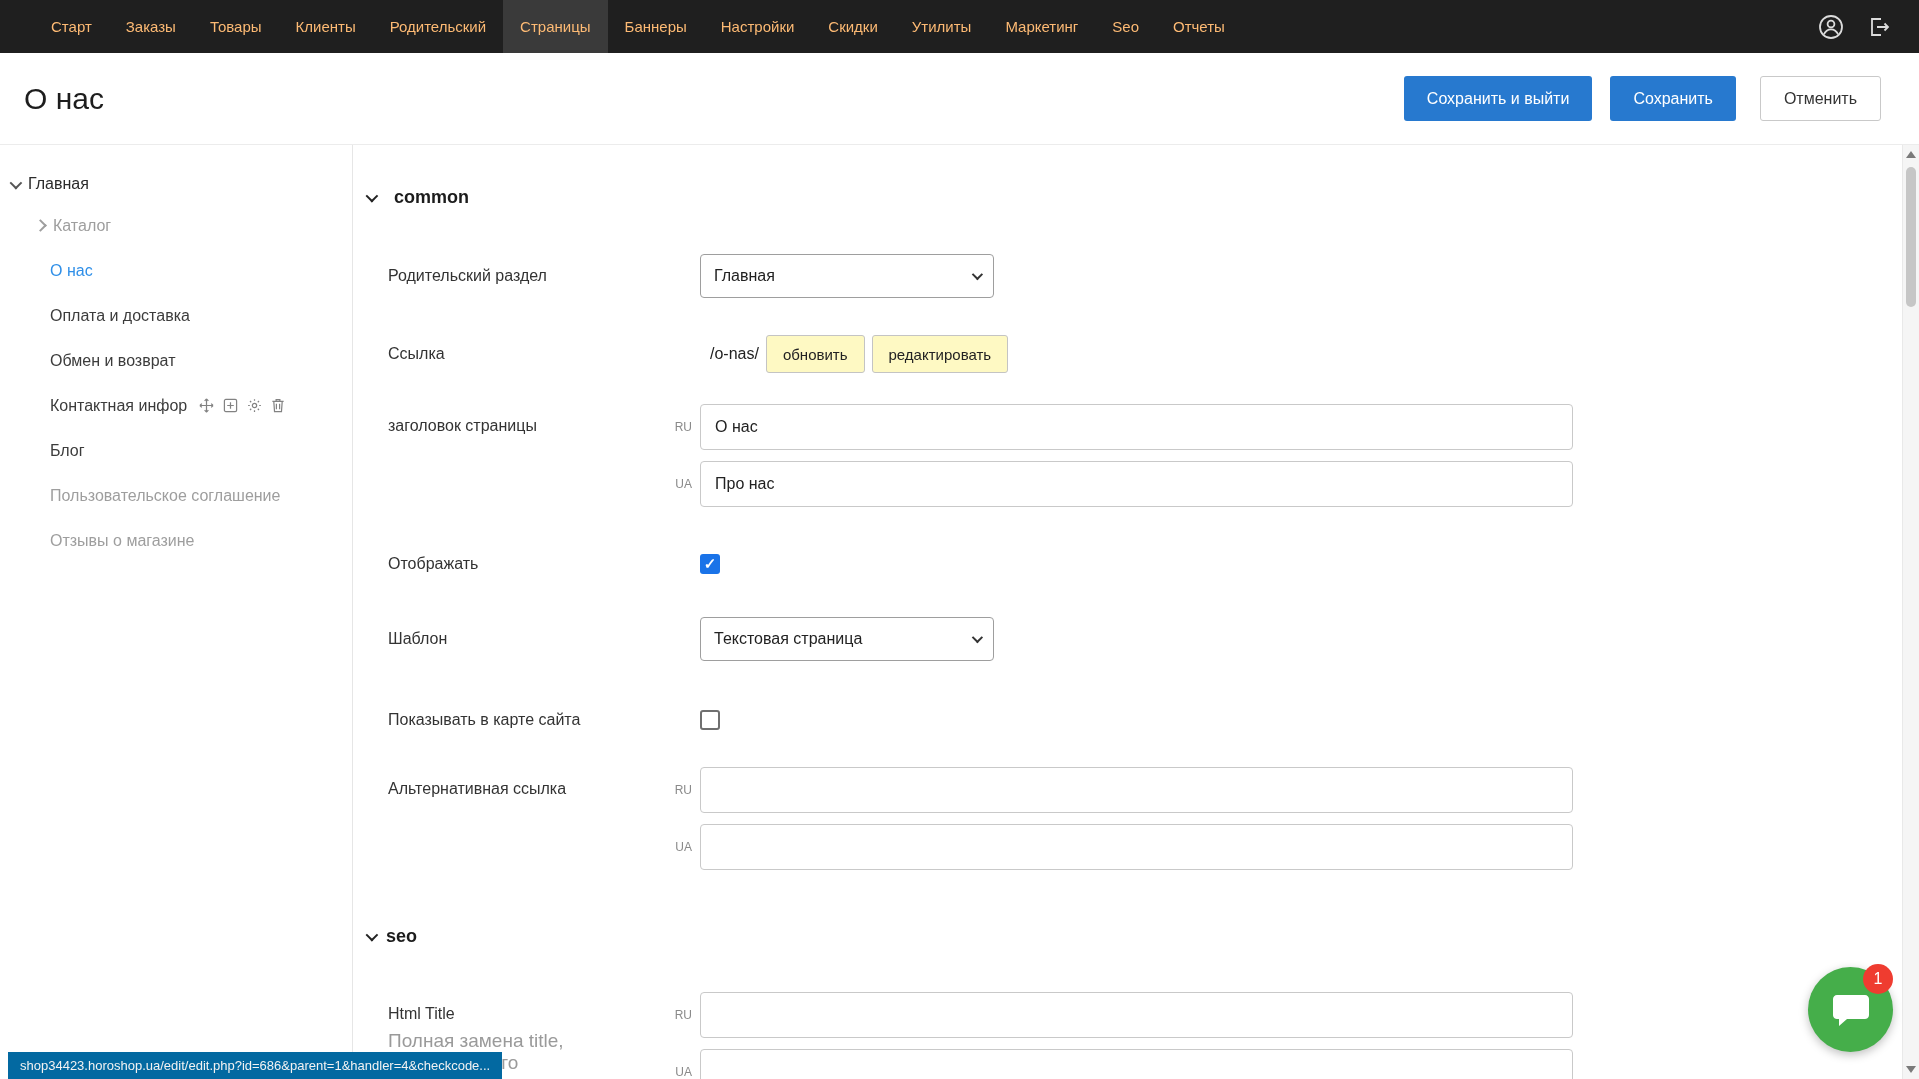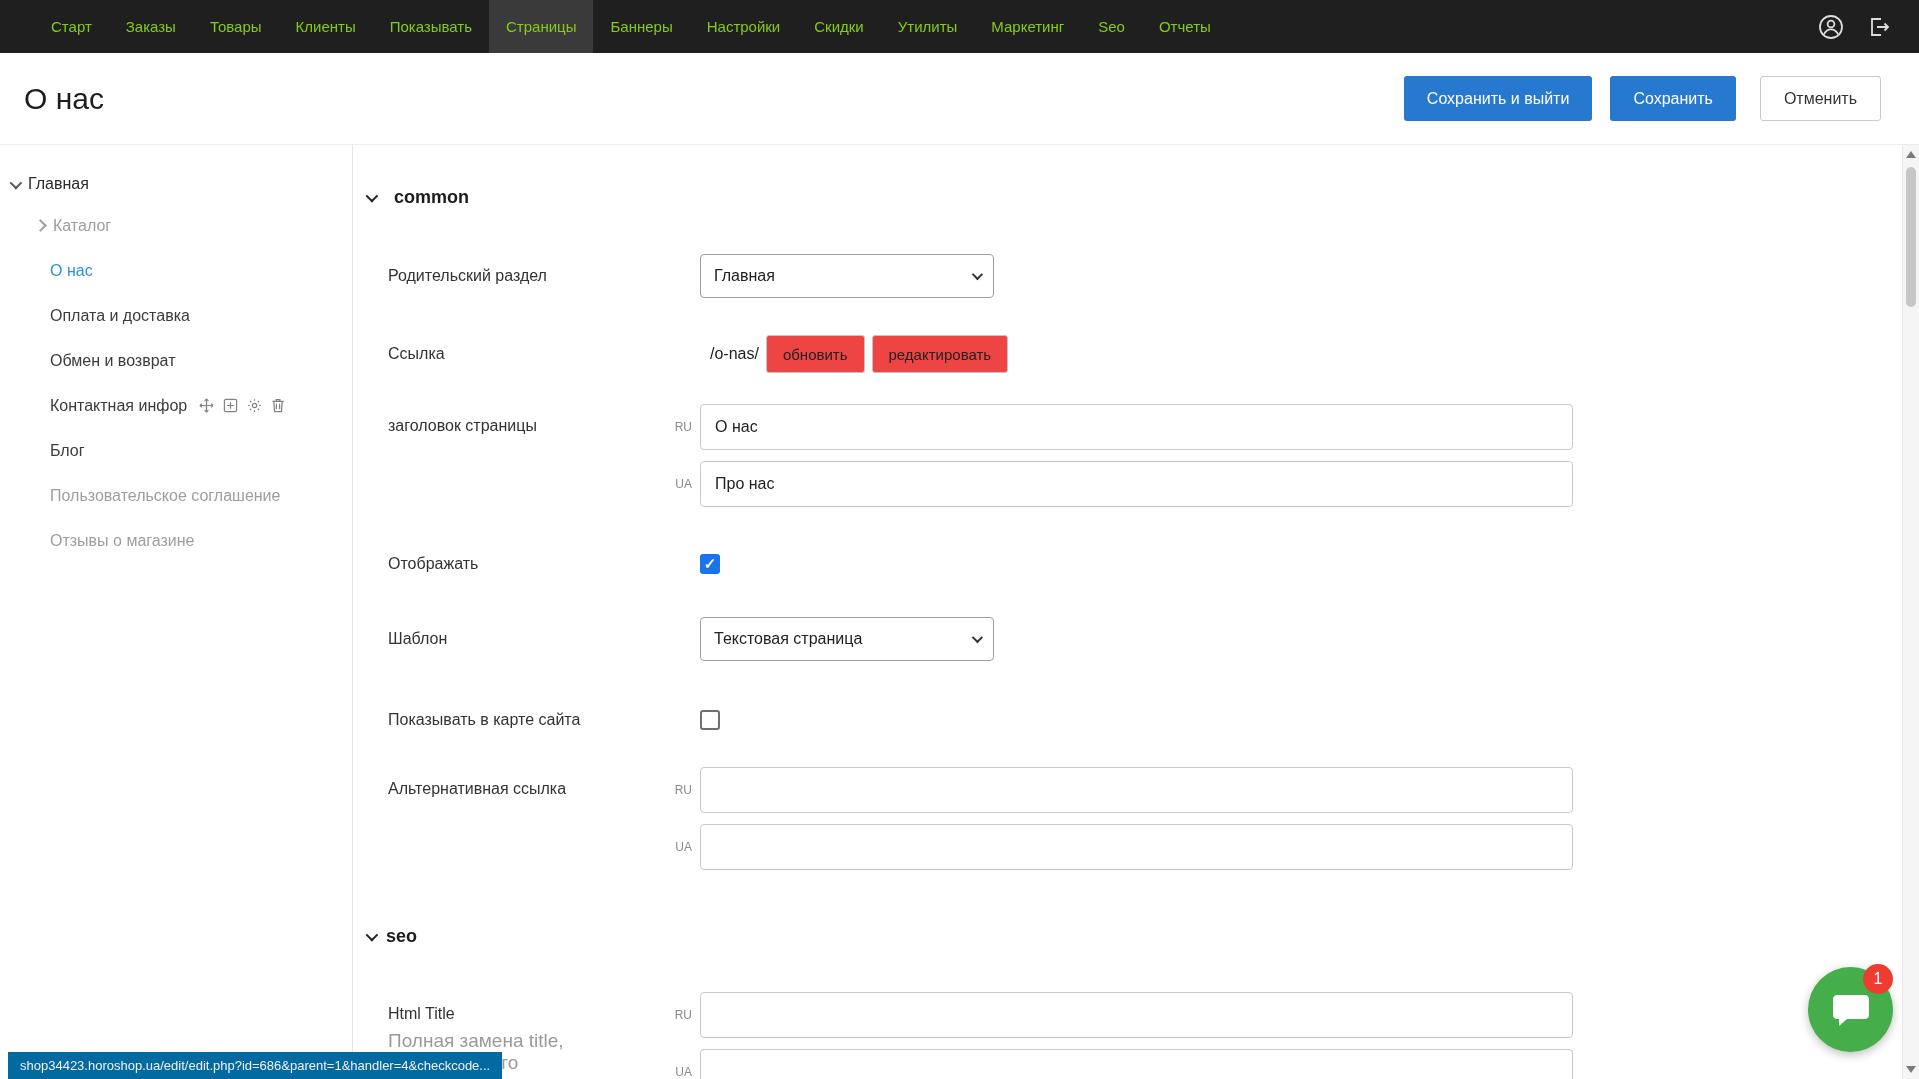--- a/index.html
+++ b/index.html
@@ -8,21 +8,21 @@
     font-family: "Liberation Sans", sans-serif;
     background:#fff; position:relative; overflow:hidden; color:#222;
   }
 
   
   .topbar { height:53px; background:#1f1f1f; display:flex; align-items:stretch; color:#fff; }
   .brand { margin-left:30px; display:flex; flex-direction:column; justify-content:center; min-width:215px; cursor:pointer; }
   .brand-small { font-size:9px; color:#b5b5b5; letter-spacing:.6px; }
   .brand-name { font-size:16px; font-weight:bold; color:#fff; margin-top:1px; }
   .nav { display:flex; align-items:stretch; margin-left:34px; }
-  .nav-item { padding:0 17px; display:flex; align-items:center; font-size:15px; color:#84cc16; cursor:pointer; white-space:nowrap; }
+  .nav-item { padding:0 17px; display:flex; align-items:center; font-size:15px; color:#fdba74; cursor:pointer; white-space:nowrap; }
   .nav-item.active { background:#3a3a3a; }
   .topbar-right { margin-left:auto; display:flex; align-items:center; gap:20px; margin-right:26px; }
   .topbar-icon { width:28px; height:28px; display:flex; align-items:center; justify-content:center; cursor:pointer; }
 
   
   .header { height:92px; display:flex; align-items:center; padding:0 38px 0 24px; border-bottom:1px solid #ececec; background:#fff; }
   .page-title { font-size:30px; font-weight:400; color:#1d1d1d; }
   .header-buttons { margin-left:auto; display:flex; align-items:center; gap:18px; }
   .btn { height:45px; padding:0 23px; font-size:16px; border-radius:3px; border:none; cursor:pointer; font-family:"Liberation Sans",sans-serif; }
   .btn-primary { background:#2779cf; color:#fff; }
@@ -69,21 +69,21 @@
   .select { width:294px; height:44px; border:1px solid #9e9e9e; border-radius:4px; background:#fff; display:flex; align-items:center; justify-content:space-between; padding:0 13px; font-size:16px; color:#222; cursor:pointer; }
   .select .chev { width:8px; height:8px; border-color:#333; transform:rotate(45deg) translateY(-2px); }
 
   .text-input { width:873px; height:46px; border:1px solid #c9c9c9; border-radius:4px; padding:0 14px; font-size:16px; color:#222; font-family:"Liberation Sans",sans-serif; outline:none; background:#fff; }
   .lang-wrap { position:relative; }
   .lang-wrap + .lang-wrap { margin-top:11px; }
   .lang-badge { position:absolute; left:-36px; top:50%; transform:translateY(-50%); width:28px; text-align:right; font-size:12px; color:#8a8a8a; }
 
   .link-group { display:flex; align-items:center; gap:7px; padding-left:10px; }
   .link-path { font-size:16px; color:#222; }
-  .btn-small { height:38px; padding:0 16px; font-size:15px; background:#ef4444; border:1px solid #c4c4c4; border-radius:3px; color:#222; cursor:pointer; font-family:"Liberation Sans",sans-serif; }
+  .btn-small { height:38px; padding:0 16px; font-size:15px; background:#fef9c3; border:1px solid #c4c4c4; border-radius:3px; color:#222; cursor:pointer; font-family:"Liberation Sans",sans-serif; }
 
   .checkbox { width:20px; height:20px; border-radius:3px; cursor:pointer; }
   .checkbox.unchecked { border:2px solid #6f6f6f; background:#fff; }
   .checkbox.checked { background:#1a73e8; display:flex; align-items:center; justify-content:center; color:#fff; font-size:15px; font-weight:bold; }
 
   
   .scroll-track { position:absolute; right:0; top:145px; bottom:0; width:17px; background:#f5f5f5; border-left:1px solid #e9e9e9; z-index:5; }
   .scroll-arrow { width:0; height:0; border-left:5px solid transparent; border-right:5px solid transparent; position:absolute; left:3px; cursor:pointer; }
   .scroll-arrow.up { top:6px; border-bottom:7px solid #7a7a7a; }
   .scroll-arrow.down { bottom:6px; border-top:7px solid #7a7a7a; }
@@ -98,21 +98,21 @@
 </style>
 </head>
 <body>
 
 <div class="topbar">
   <div class="nav">
     <span class="nav-item">Старт</span>
     <span class="nav-item">Заказы</span>
     <span class="nav-item">Товары</span>
     <span class="nav-item">Клиенты</span>
-    <span class="nav-item">Показывать</span>
+    <span class="nav-item">Родительский</span>
     <span class="nav-item active">Страницы</span>
     <span class="nav-item">Баннеры</span>
     <span class="nav-item">Настройки</span>
     <span class="nav-item">Скидки</span>
     <span class="nav-item">Утилиты</span>
     <span class="nav-item">Маркетинг</span>
     <span class="nav-item">Seo</span>
     <span class="nav-item">Отчеты</span>
   </div>
   <div class="topbar-right">

